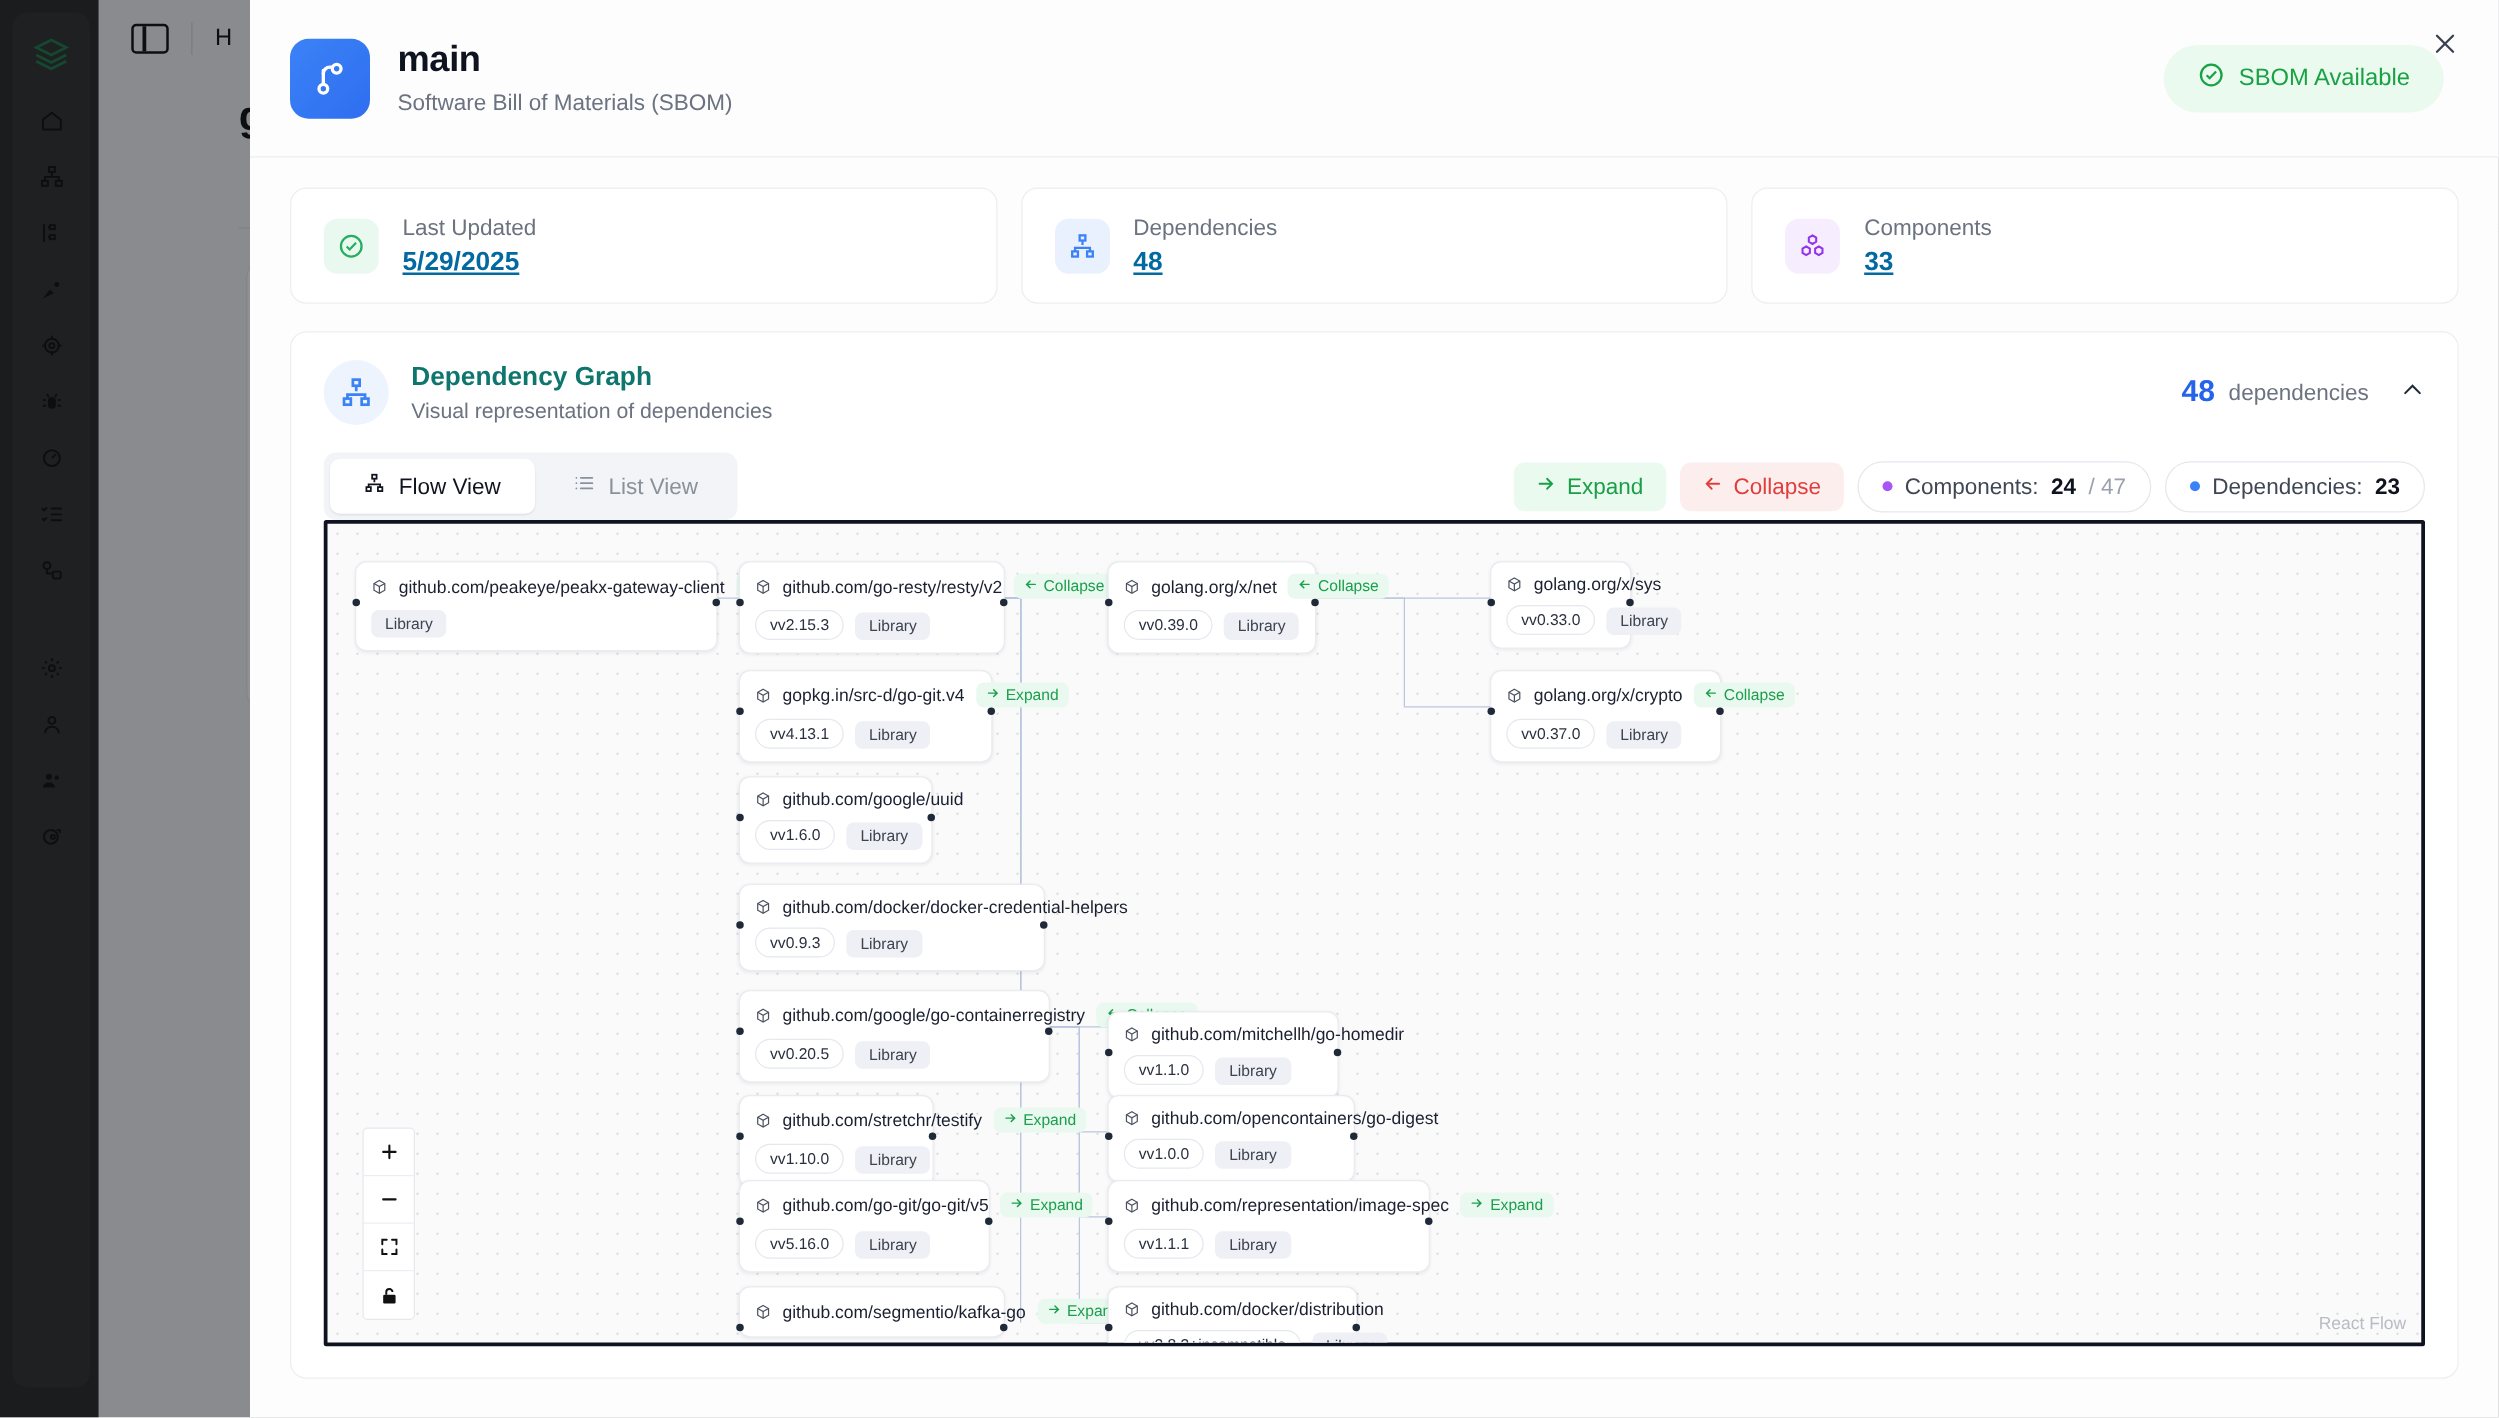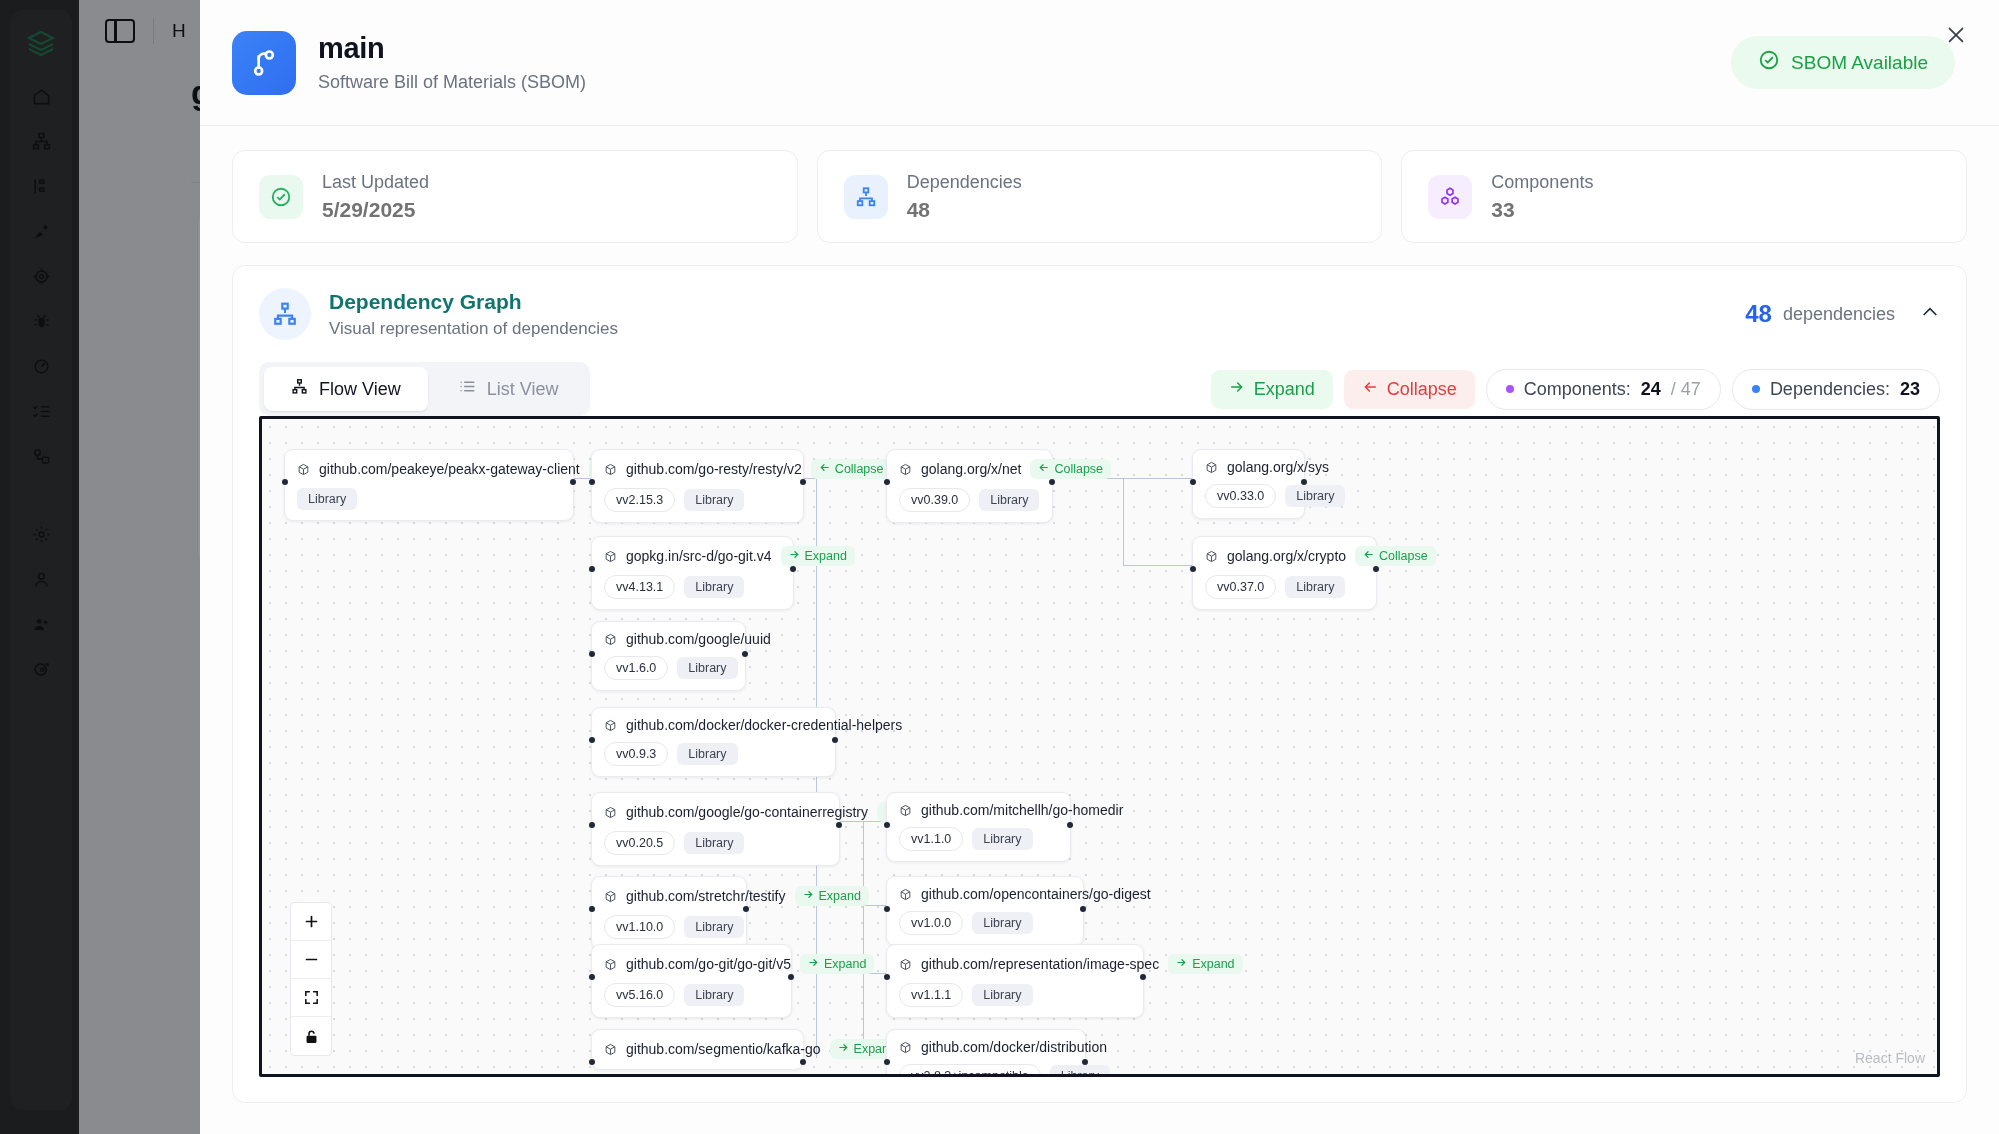--- a/index.html
+++ b/index.html
@@ -88,21 +88,21 @@
   .stats { display: flex; gap: 19px; }
   .stat {
     flex: 1; height: 93px; background: #fff; border: 1px solid #eceef2;
     border-radius: 13px; display: flex; align-items: center; padding: 0 26px; gap: 19px;
   }
   .stat-ic { width: 44px; height: 44px; border-radius: 11px; display:flex; align-items:center; justify-content:center; flex:0 0 auto;}
   .ic-green { background:#e9f9ef; color:#27ae60;}
   .ic-blue { background:#eaf1fe; color:#3b82f6;}
   .ic-purple{ background:#f6eeff; color:#9333ea;}
   .stat-lbl { font-size: 18px; color:#6b7280; line-height: 1.25;}
-  .stat-val { font-size: 21px; font-weight: bold; color:#737373; margin-top: 5px;}
+  .stat-val { font-size: 21px; font-weight: bold; color:#0369a1; margin-top: 5px; text-decoration: underline;}
 
   
   .gcard {
     margin-top: 22px; background:#fff; border: 1px solid #eceef2; border-radius: 13px;
     padding: 22px 26px 0 26px; height: 838px;
   }
   .gcard-head { display:flex; align-items:center; }
   .g-ic { width: 52px; height: 52px; border-radius: 999px; background:#eef4fe; color:#3b82f6; display:flex; align-items:center;justify-content:center; flex:0 0 auto;}
   .g-text { margin-left: 18px;}
   .g-title { font-size: 21px; font-weight: bold; color:#0f766e;}
@@ -145,21 +145,21 @@
   .node {
     position: absolute; background:#fff; border:1px solid #e9ebf0; border-radius: 9px;
     box-shadow: 0 1px 3px rgba(16,22,40,.07);
     padding: 9px 12px 10px 12px;
   }
   .node-row1 { display:flex; align-items:center; gap: 9px; white-space: nowrap;}
   .node-name { font-size: 14px; color:#1b2030; }
   .node-badge { font-size: 12.5px; padding: 3px 8px; border-radius: 6px; display:inline-flex; align-items:center; gap:5px; }
   .b-collapse { background:#e9f9ef; color:#1b9f4c;}
   .b-expand { background:#e9f9ef; color:#1b9f4c;}
-  .node-row2 { display:flex; align-items:center; gap: 9px; margin-top: 9px;}
+  .node-row2 { display:flex; align-items:flex-end; gap: 9px; margin-top: 9px;}
   .ver { font-size: 12.5px; color:#2a3040; border:1px solid #e6e8ee; border-radius: 999px; padding: 4px 11px; background:#fff;}
   .lib { font-size: 12.5px; color:#3d4450; background:#eef0f5; border-radius: 6px; padding: 4px 11px;}
   .handle { position:absolute; width: 6px; height:6px; border-radius:50%; background:#1f2937; top: 29px;}
   .h-l { left: -3px; } .h-r { right: -3px; }
   .pkg-ic { color:#4b5160; display:inline-flex; flex:0 0 auto;}
 
   .edge { position: absolute; background: #b9c6dd; }
   .eh { height: 1.3px; } .ev { width: 1.3px; }
 
   .zoomctl {
@@ -657,21 +657,21 @@
                         <path d="M20 12H5M11 6l-6 6 6 6"></path>
                       </svg></span>Collapse</span>
                 </div>
                 <div class="node-row2">
                   <span class="ver">vv0.20.5</span>
                   <span class="lib">Library</span>
                 </div>
                 <span class="handle h-l"></span>
                 <span class="handle h-r"></span>
               </div>
-              <div class="node" style="left: 624px; top: 373px; width: 185px;">
+              <div class="node" style="left: 624px; top: 390px; width: 185px;">
                 <div class="node-row1">
                   <span class="pkg-ic">
                     <svg width="13" height="13" viewBox="0 0 24 24" fill="none" stroke="currentColor" stroke-width="1.8">
                       <path d="M12 2.6 L20 7 v10 l-8 4.4 L4 17 V7 Z"></path>
                       <path d="M4 7l8 4.4L20 7M12 11.4V21"></path>
                     </svg>
                   </span>
                   <span class="node-name">github.com/mitchellh/go-homedir</span>
                 </div>
                 <div class="node-row2">

